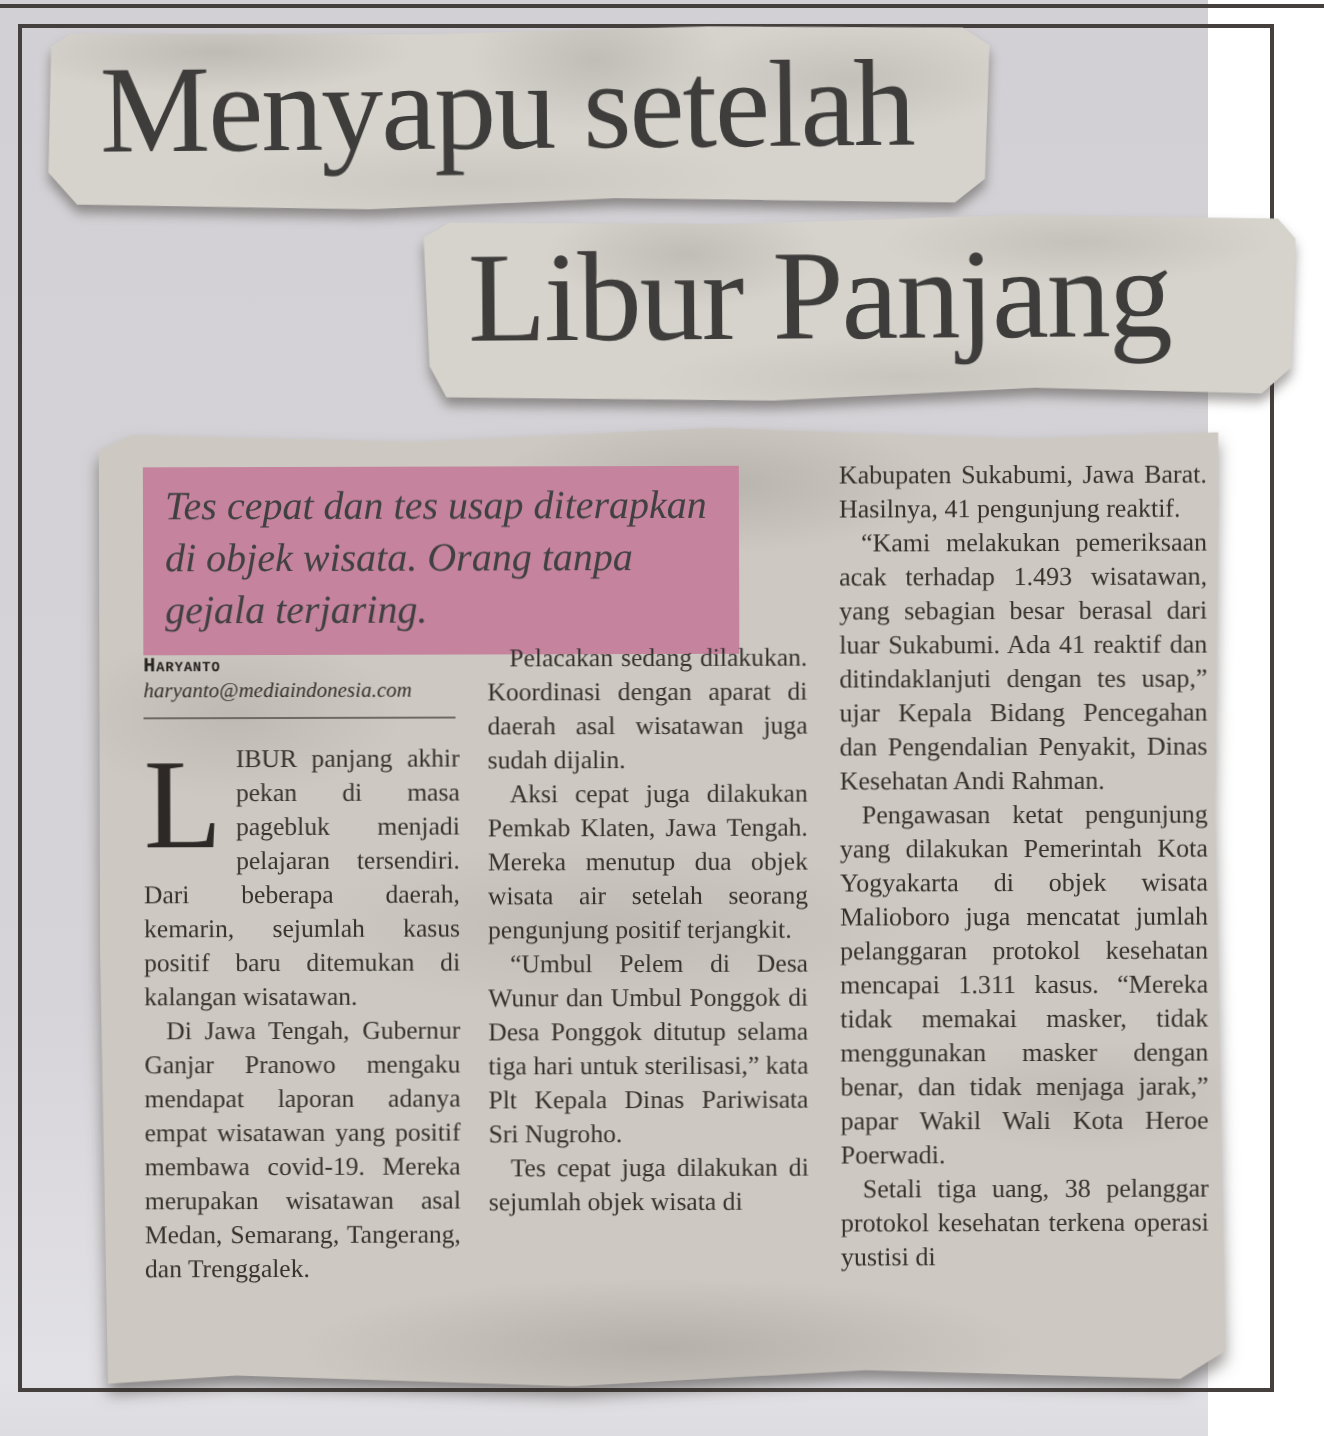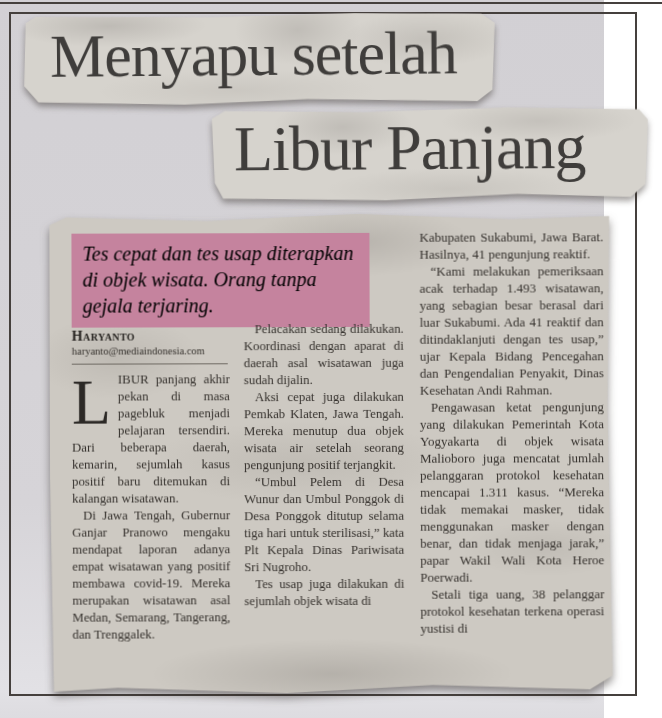--- a/index.html
+++ b/index.html
@@ -49,23 +49,23 @@
 
   .standfirst{position:absolute;left:22px;top:20px;width:298px;min-height:93px;box-sizing:border-box;
     padding:7px 10px 9px 11px;font-style:italic;font-size:20px;line-height:26px;}
   .col{position:absolute;font-size:12.8px;line-height:17px;text-align:justify;color:#35312d;}
   .col p{margin:0;}
   .col p.indent{text-indent:11px;}
   .col1{left:22px;top:158px;width:158px;}
   .col2{left:194px;top:108px;width:160px;}
   .col3{left:370px;top:16px;width:184px;font-size:13px;}
   .byline{position:absolute;left:22px;top:115px;width:158px;}
-  .byline .author{font-family:Liberation Serif, serif;font-weight:bold;font-size:14px;
+  .byline .author{font-family:Liberation Mono, monospace;font-weight:bold;font-size:10px;
     font-variant:small-caps;letter-spacing:.4px;color:#25221f;}
-  .byline .email{font-size:10.5px;color:#34302c;margin-top:1px;}
+  .byline .email{font-style:italic;font-size:10.5px;color:#34302c;margin-top:1px;}
   .byline .rule{margin-top:7px;border-bottom:1.5px solid #6e6962;width:156px;}
   .dropcap{float:left;font-size:64px;line-height:52px;padding:5px 7px 0 0;color:#2c2926;}
 </style>
 </head>
 <body>
 
 <div class="photo">
   <div class="top-scan-line"></div>
   <div class="frame"></div>
 
@@ -77,40 +77,40 @@
 
   <div class="piece strip2 shadow1">
     <div class="paper">
       <div class="headline">Libur Panjang</div>
     </div>
   </div>
 
   <div class="piece clip-main shadow2">
     <div class="paper">
 
-      <div class="standfirst" style="background: rgb(197, 131, 158); color: #000000;">
+      <div class="standfirst" style="background: rgb(197, 131, 158); color: #404040;">
         <span>Tes cepat dan tes usap diterapkan di objek wisata. Orang tanpa gejala terjaring.</span>
       </div>
 
       <div class="byline">
         <div class="author">Haryanto</div>
         <div class="email">haryanto@mediaindonesia.com</div>
         <div class="rule"></div>
       </div>
 
       <div class="col col1">
         <p><span class="dropcap">L</span><span>IBUR panjang akhir pekan di masa pagebluk menjadi pelajaran tersendiri. Dari beberapa daerah, kemarin, sejumlah kasus positif baru ditemukan di kalangan wisatawan.</span></p>
         <p class="indent">Di Jawa Tengah, Gubernur Ganjar Pranowo mengaku mendapat laporan adanya empat wisatawan yang positif membawa covid-19. Mereka merupakan wisatawan asal Medan, Semarang, Tangerang, dan Trenggalek.</p>
       </div>
 
       <div class="col col2">
         <p class="indent">Pelacakan sedang dilakukan. Koordinasi dengan aparat di daerah asal wisatawan juga sudah dijalin.</p>
         <p class="indent">Aksi cepat juga dilakukan Pemkab Klaten, Jawa Tengah. Mereka menutup dua objek wisata air setelah seorang pengunjung positif terjangkit.</p>
         <p class="indent">“Umbul Pelem di Desa Wunur dan Umbul Ponggok di Desa Ponggok ditutup selama tiga hari untuk sterilisasi,” kata Plt Kepala Dinas Pariwisata Sri Nugroho.</p>
-        <p class="indent">Tes usap juga dilakukan di sejumlah objek wisata di</p>
+        <p class="indent">Tes cepat juga dilakukan di sejumlah objek wisata di</p>
       </div>
 
       <div class="col col3">
         <p>Kabupaten Sukabumi, Jawa Barat. Hasilnya, 41 pengunjung reaktif.</p>
         <p class="indent">“Kami melakukan pemeriksaan acak terhadap 1.493 wisatawan, yang sebagian besar berasal dari luar Sukabumi. Ada 41 reaktif dan ditindaklanjuti dengan tes usap,” ujar Kepala Bidang Pencegahan dan Pengendalian Penyakit, Dinas Kesehatan Andi Rahman.</p>
         <p class="indent">Pengawasan ketat pengunjung yang dilakukan Pemerintah Kota Yogyakarta di objek wisata Malioboro juga mencatat jumlah pelanggaran protokol kesehatan mencapai 1.311 kasus. “Mereka tidak memakai masker, tidak menggunakan masker dengan benar, dan tidak menjaga jarak,” papar Wakil Wali Kota Heroe Poerwadi.</p>
         <p class="indent">Setali tiga uang, 38 pelanggar protokol kesehatan terkena operasi yustisi di</p>
       </div>
 
     </div>

